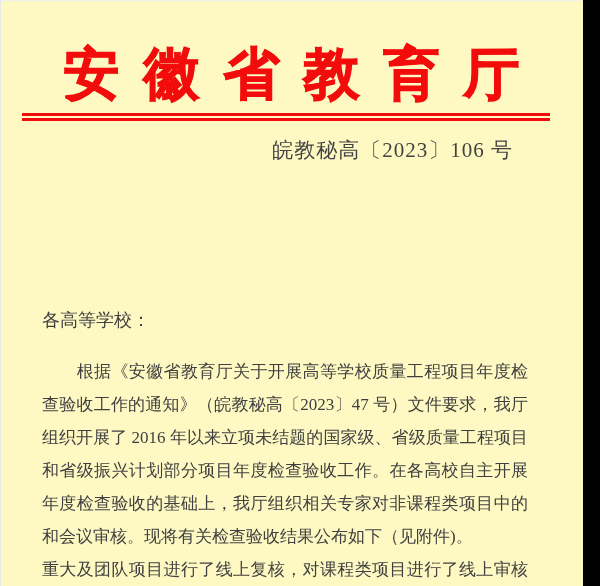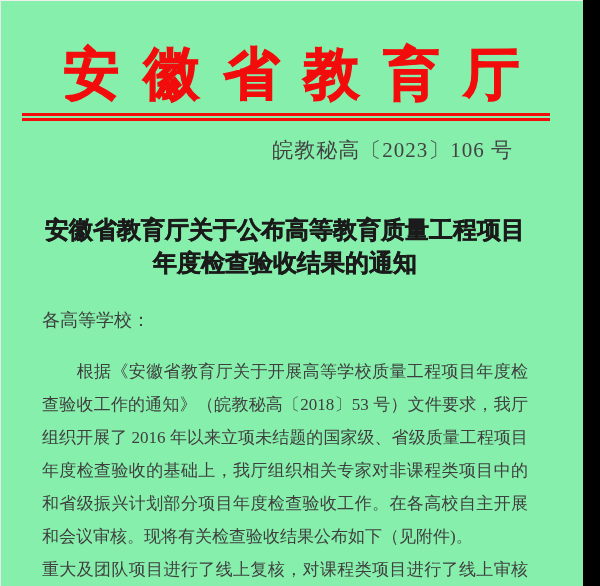--- a/index.html
+++ b/index.html
@@ -1,20 +1,20 @@
 <!DOCTYPE html>
 <html><head>
 <meta charset="utf-8">
 <style>
   html, body { margin: 0; padding: 0; background: #ffffff; }
   .page {
     position: relative;
     width: 600px;
     height: 586px;
-    background: #86efac;
+    background: #fef9c3;
     overflow: hidden;
     font-family: "Liberation Serif", serif;
     box-shadow: inset 1px 0 0 #e9e9e9, inset 0 1px 0 #f0f0f0;
   }
   
   .scan-strip {
     position: absolute;
     left: 583px; top: 0;
     width: 17px; height: 586px;
     background: #000000;
@@ -101,32 +101,28 @@
 <div class="page">
 
   <div class="agency">
     <span class="sp">安徽省教育厅</span>
   </div>
 
   <div class="red-line"></div>
 
   <div class="doc-number">皖教秘高〔2023〕106 号</div>
 
-  <div class="notice-title">
-    <div>安徽省教育厅关于公布高等教育质量工程项目</div>
-    <div>年度检查验收结果的通知</div>
-  </div>
 
   <div class="salutation">各高等学校：</div>
 
   <div class="body-par">
     <div class="ln">　　根据《安徽省教育厅关于开展高等学校质量工程项目年度检</div>
-    <div class="ln">查验收工作的通知》（皖教秘高〔2018〕53 号）文件要求，我厅</div>
+    <div class="ln">查验收工作的通知》（皖教秘高〔2023〕47 号）文件要求，我厅</div>
     <div class="ln">组织开展了 2016 年以来立项未结题的国家级、省级质量工程项目</div>
+    <div class="ln">和省级振兴计划部分项目年度检查验收工作。在各高校自主开展</div>
     <div class="ln">年度检查验收的基础上，我厅组织相关专家对非课程类项目中的</div>
-    <div class="ln">和省级振兴计划部分项目年度检查验收工作。在各高校自主开展</div>
     <div class="ln last">和会议审核。现将有关检查验收结果公布如下（见附件)。</div>
     <div class="ln">重大及团队项目进行了线上复核，对课程类项目进行了线上审核</div>
   </div>
 
   <div class="scan-strip"></div>
 
 </div>
 
 </body></html>

